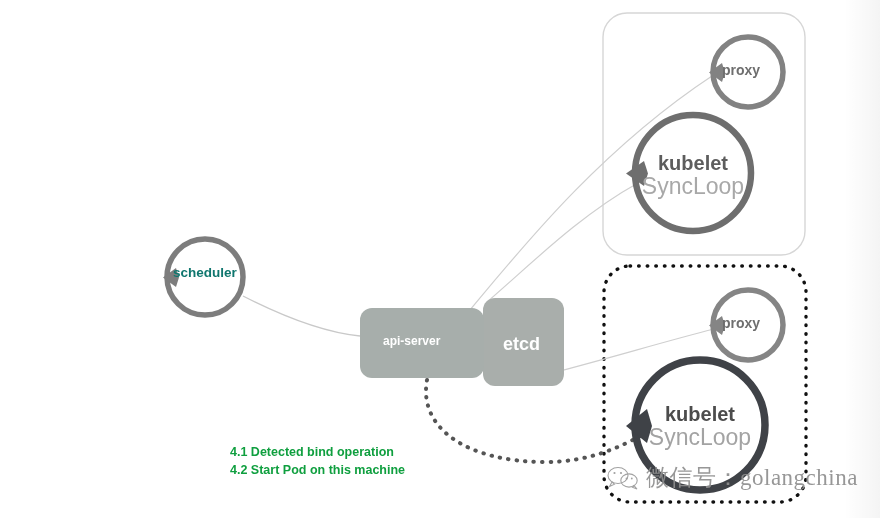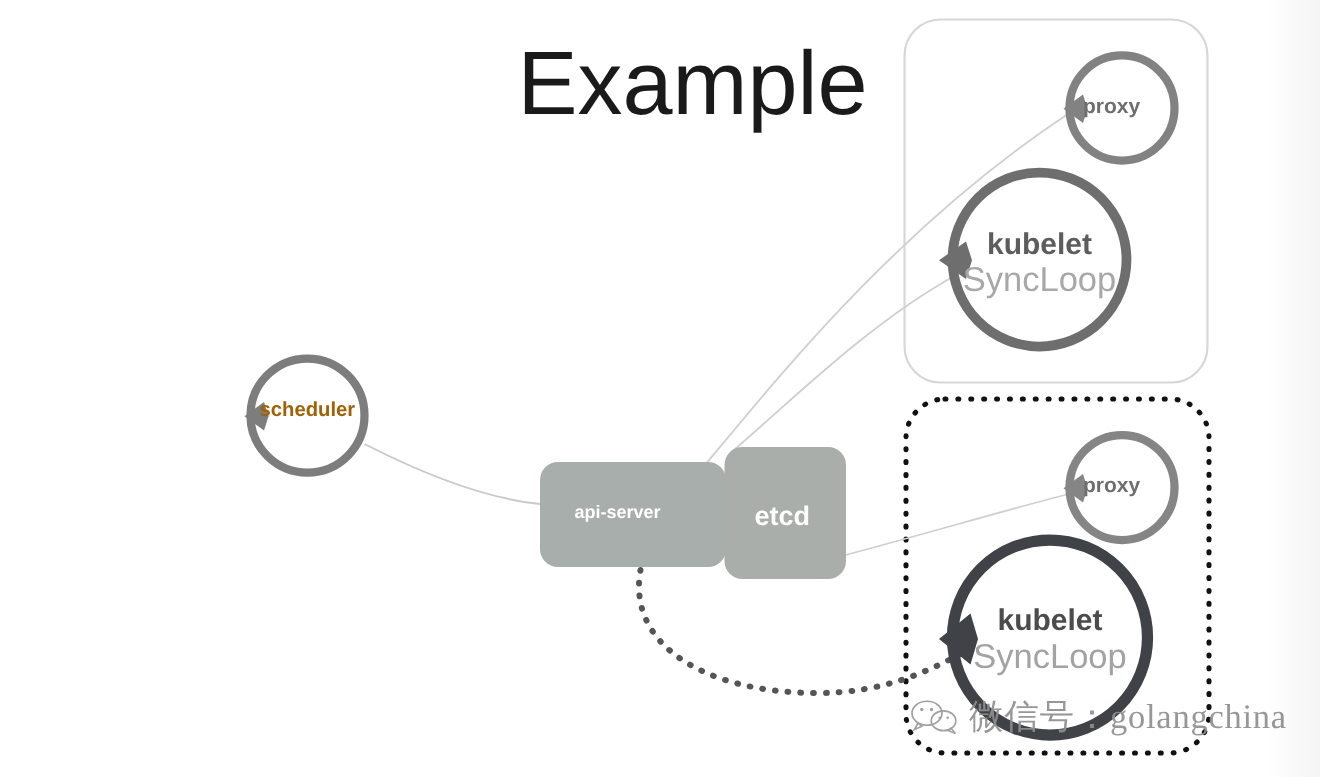--- a/index.html
+++ b/index.html
@@ -47,21 +47,21 @@
   }
 
   
   .node-label {
     position: absolute;
     white-space: nowrap;
     pointer-events: none;
   }
   .lbl-scheduler {
     left: 173px; top: 265px;
-    font-size: 13.5px; font-weight: bold; color: #a16207;
+    font-size: 13.5px; font-weight: bold; color: #0f766e;
   }
   .lbl-proxy-top {
     left: 722px; top: 62px;
     font-size: 14px; font-weight: bold; color: #6e6e6e;
   }
   .lbl-proxy-bottom {
     left: 722px; top: 315px;
     font-size: 14px; font-weight: bold; color: #6e6e6e;
   }
   .kube-stack {
@@ -165,21 +165,20 @@
     <g>
       <circle cx="700" cy="425" r="65" fill="none" stroke="#3f4247" stroke-width="7.5"></circle>
       <path d="M 647 409 L 626 426 L 647 443 L 652 426 Z" fill="#3f4247"></path>
     </g>
 
     <rect x="483" y="298" width="81" height="88" rx="12" ry="12" fill="#a9aeab"></rect>
 
     <rect x="360" y="308" width="124" height="70" rx="12" ry="12" fill="#a7aeab"></rect>
   </svg>
 
-  <div class="title">Example</div>
 
   <div class="node-label lbl-scheduler">scheduler</div>
 
   <div class="node-label lbl-proxy-top">proxy</div>
 
   <div class="node-label lbl-proxy-bottom">proxy</div>
 
   <div class="kube-stack kube-top">
     <span class="k1">kubelet</span>
     <span class="k2">SyncLoop</span>
@@ -187,20 +186,24 @@
 
   <div class="kube-stack kube-bottom">
     <span class="k1">kubelet</span>
     <span class="k2">SyncLoop</span>
   </div>
 
   <div class="box-label lbl-api">api-server</div>
 
   <div class="box-label lbl-etcd">etcd</div>
 
+  <div class="annotation">
+    <div>4.1 Detected bind operation</div>
+    <div>4.2 Start Pod on this machine</div>
+  </div>
 
   <div class="watermark">
     <svg width="34" height="26" viewBox="0 0 34 26">
       <ellipse cx="12" cy="10.5" rx="10" ry="8" fill="none" stroke="#9a9a9a" stroke-width="1.1"></ellipse>
       <path d="M 6 17 L 3.5 21.5 L 8.5 19.2 Z" fill="none" stroke="#9a9a9a" stroke-width="1.1"></path>
       <circle cx="8.5" cy="8" r="1.1" fill="#9a9a9a"></circle>
       <circle cx="15" cy="8" r="1.1" fill="#9a9a9a"></circle>
       <ellipse cx="23" cy="15.5" rx="8.2" ry="6.6" fill="none" stroke="#9a9a9a" stroke-width="1.1"></ellipse>
       <path d="M 28 20.5 L 31 24 L 26.5 22.3 Z" fill="none" stroke="#9a9a9a" stroke-width="1.1"></path>
       <circle cx="20.5" cy="13.5" r="0.9" fill="#9a9a9a"></circle>

